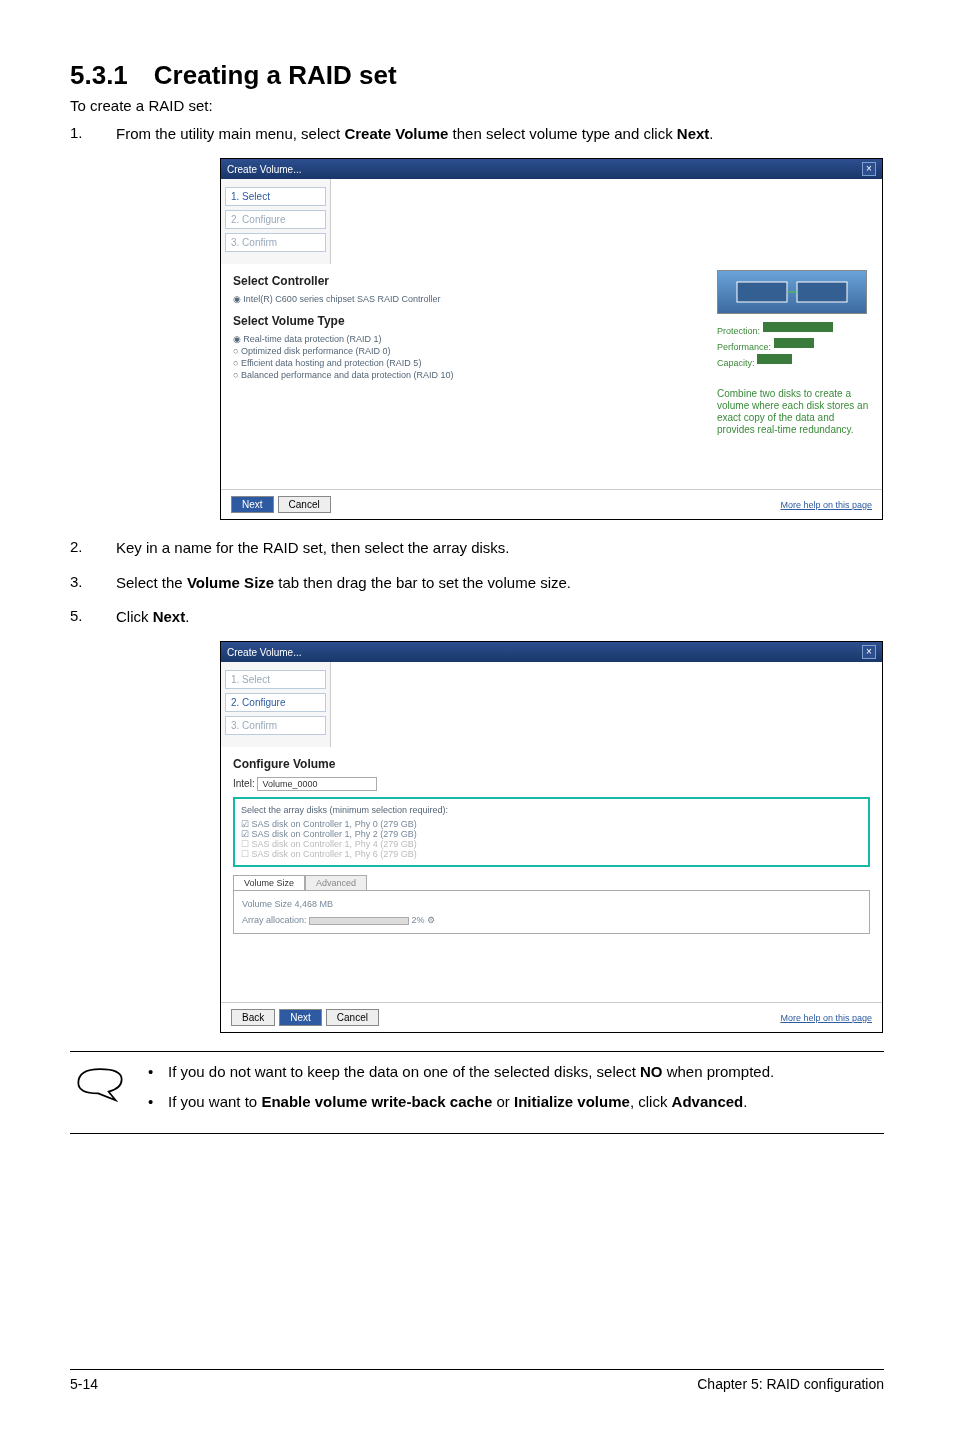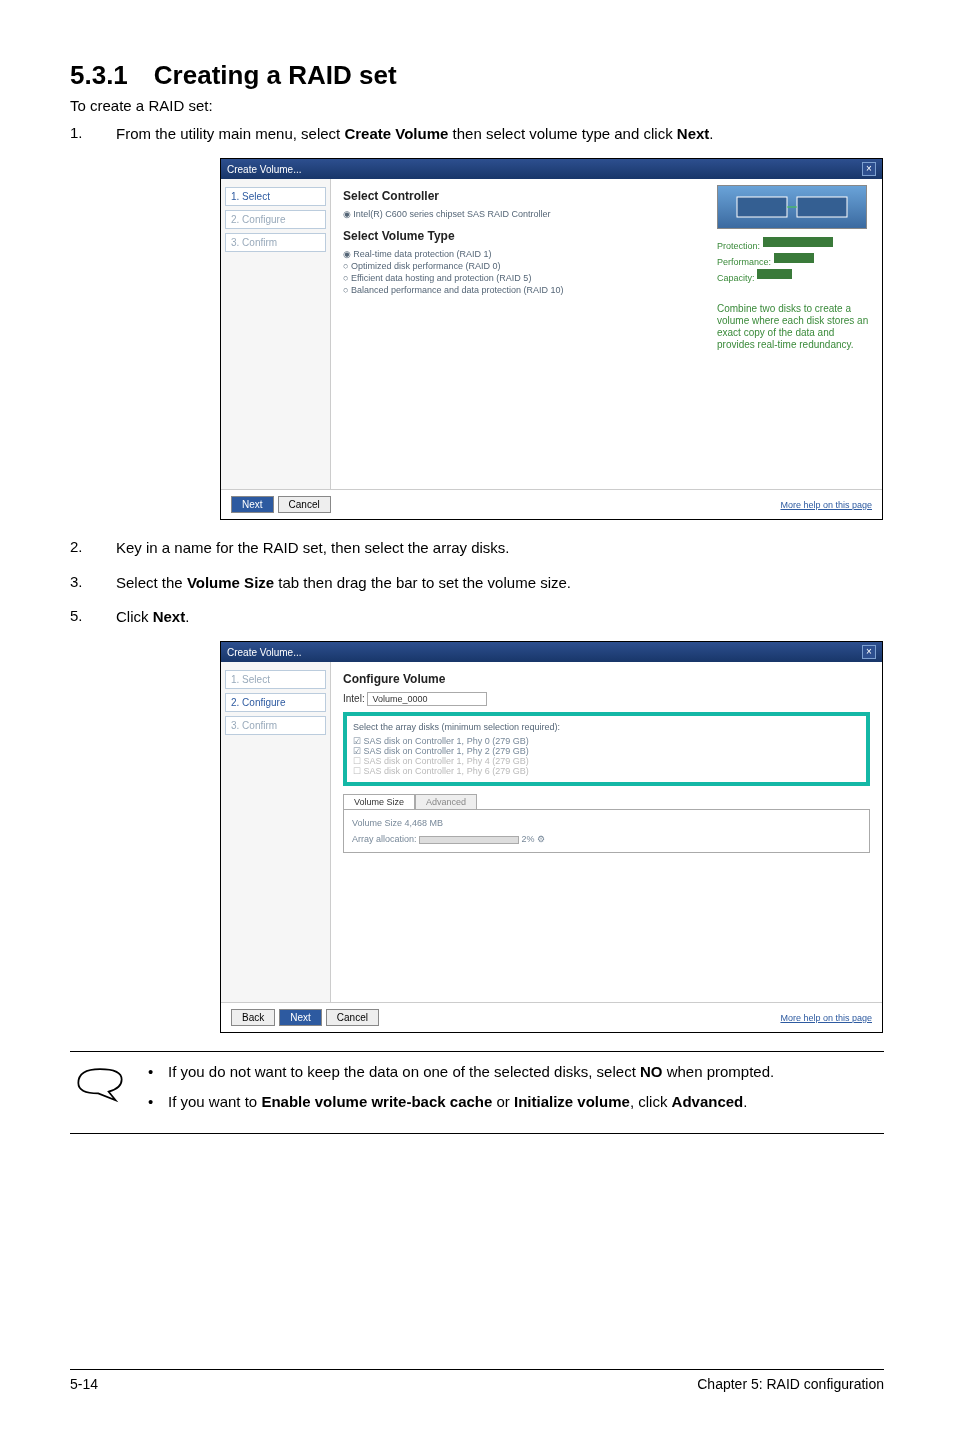--- a/index.html
+++ b/index.html
@@ -41,21 +41,21 @@
     align-items: center;
   }
   .shot-titlebar .close {
     width: 14px; height: 14px;
     background: #2d4f8f;
     border: 1px solid #7da0d0;
     text-align: center;
     line-height: 12px;
     font-size: 10px;
   }
-  .shot-body { display: flex; min-height: 310px; }
+  .shot-body { display: flex; min-height: 310px; flex-direction: column; }
   .shot-sidebar {
     width: 110px;
     background: #f6f6f6;
     border-right: 1px solid #ccc;
     padding: 8px 4px;
     font-size: 10px;
     color: #8aa0c8;
   }
   .shot-sidebar .step {
     background: #fff;
@@ -95,21 +95,21 @@
     padding:2px 10px;
     font-size:10px;
     background:#eee;
   }
   .shot-footer .btn.primary { background:#2d5aa0; color:#fff; }
   .shot-footer .helplink { color:#2d5aa0; text-decoration:underline; font-size:9px;}
 
   
   .shot2 .shot-body { min-height: 340px; }
   .input-box { border:1px solid #aaa; padding:1px 4px; background:#fff; font-size:9px; width:120px; display:inline-block;}
-  .disk-list { border:4px solid #14b8a6; padding:6px; margin:6px 0; font-size:9px; color:#789;}
+  .disk-list { border:2px solid #14b8a6; padding:6px; margin:6px 0; font-size:9px; color:#789;}
   .tabrow { margin-top:8px; }
   .tabrow .tab { display:inline-block; border:1px solid #aaa; border-bottom:none; padding:2px 10px; font-size:9px; background:#fff;}
   .tabrow .tab.inactive { background:#eee; color:#888;}
   .tab-panel { border:1px solid #aaa; padding:8px; font-size:9px; color:#789;}
   .slider-placeholder { display:inline-block; width:100px; height:8px; background:#ddd; border:1px solid #aaa; vertical-align:middle;}
   .proposed { position:absolute; right:10px; top:6px; width:160px; }
   .proposed .pt { font-weight:bold; font-size:11px; margin-bottom:6px;}
   .proposed .newarr { color:#2d5aa0; font-size:10px; margin-bottom:3px;}
   .proposed .volitem { font-size:9px; color:#2a6; margin-left:10px; display:flex; align-items:center; gap:4px;}
   .proposed .disk-icon { width:14px;height:10px;background:#555;border-radius:2px;display:inline-block;}

